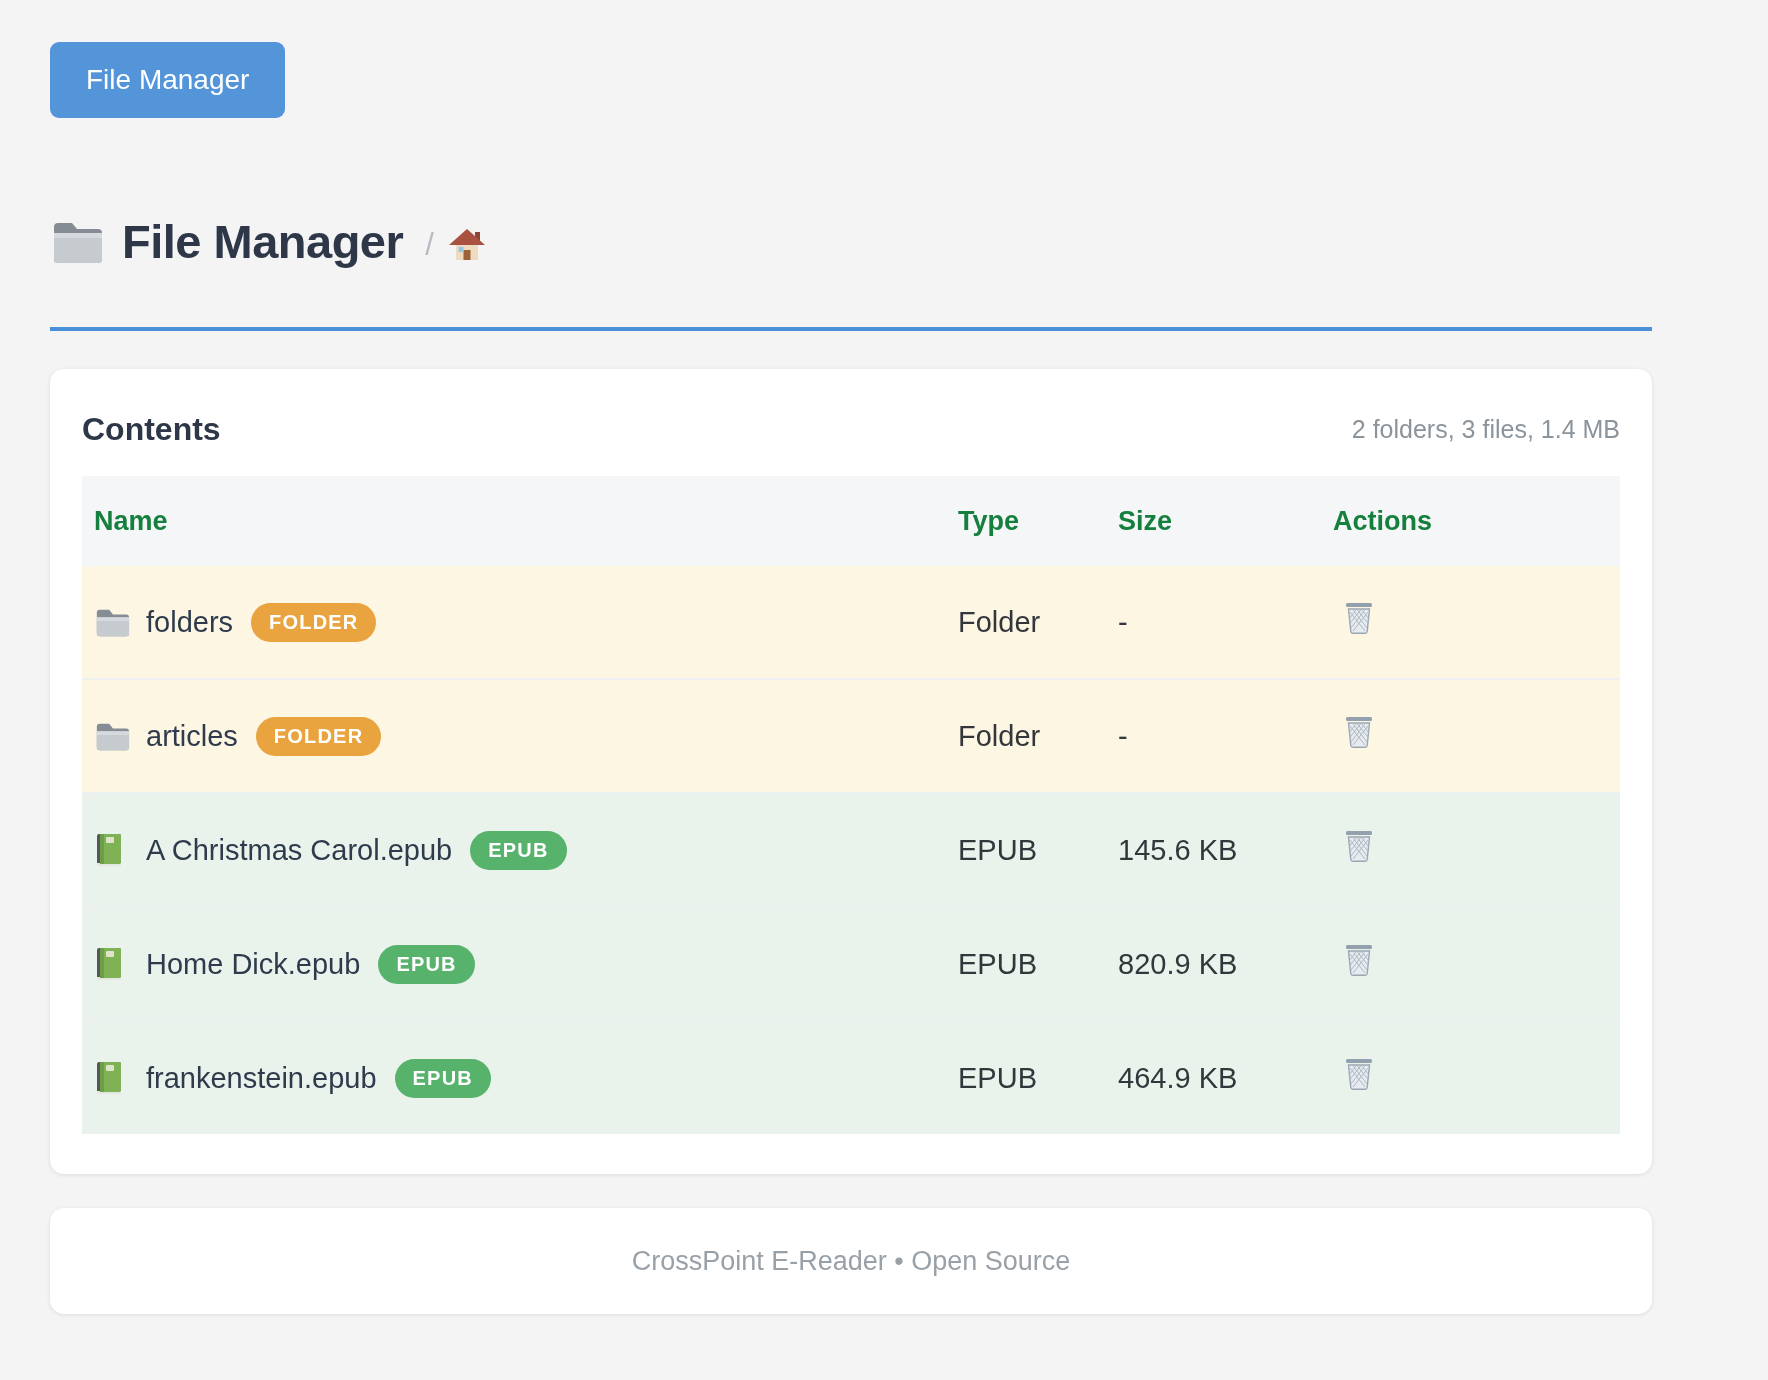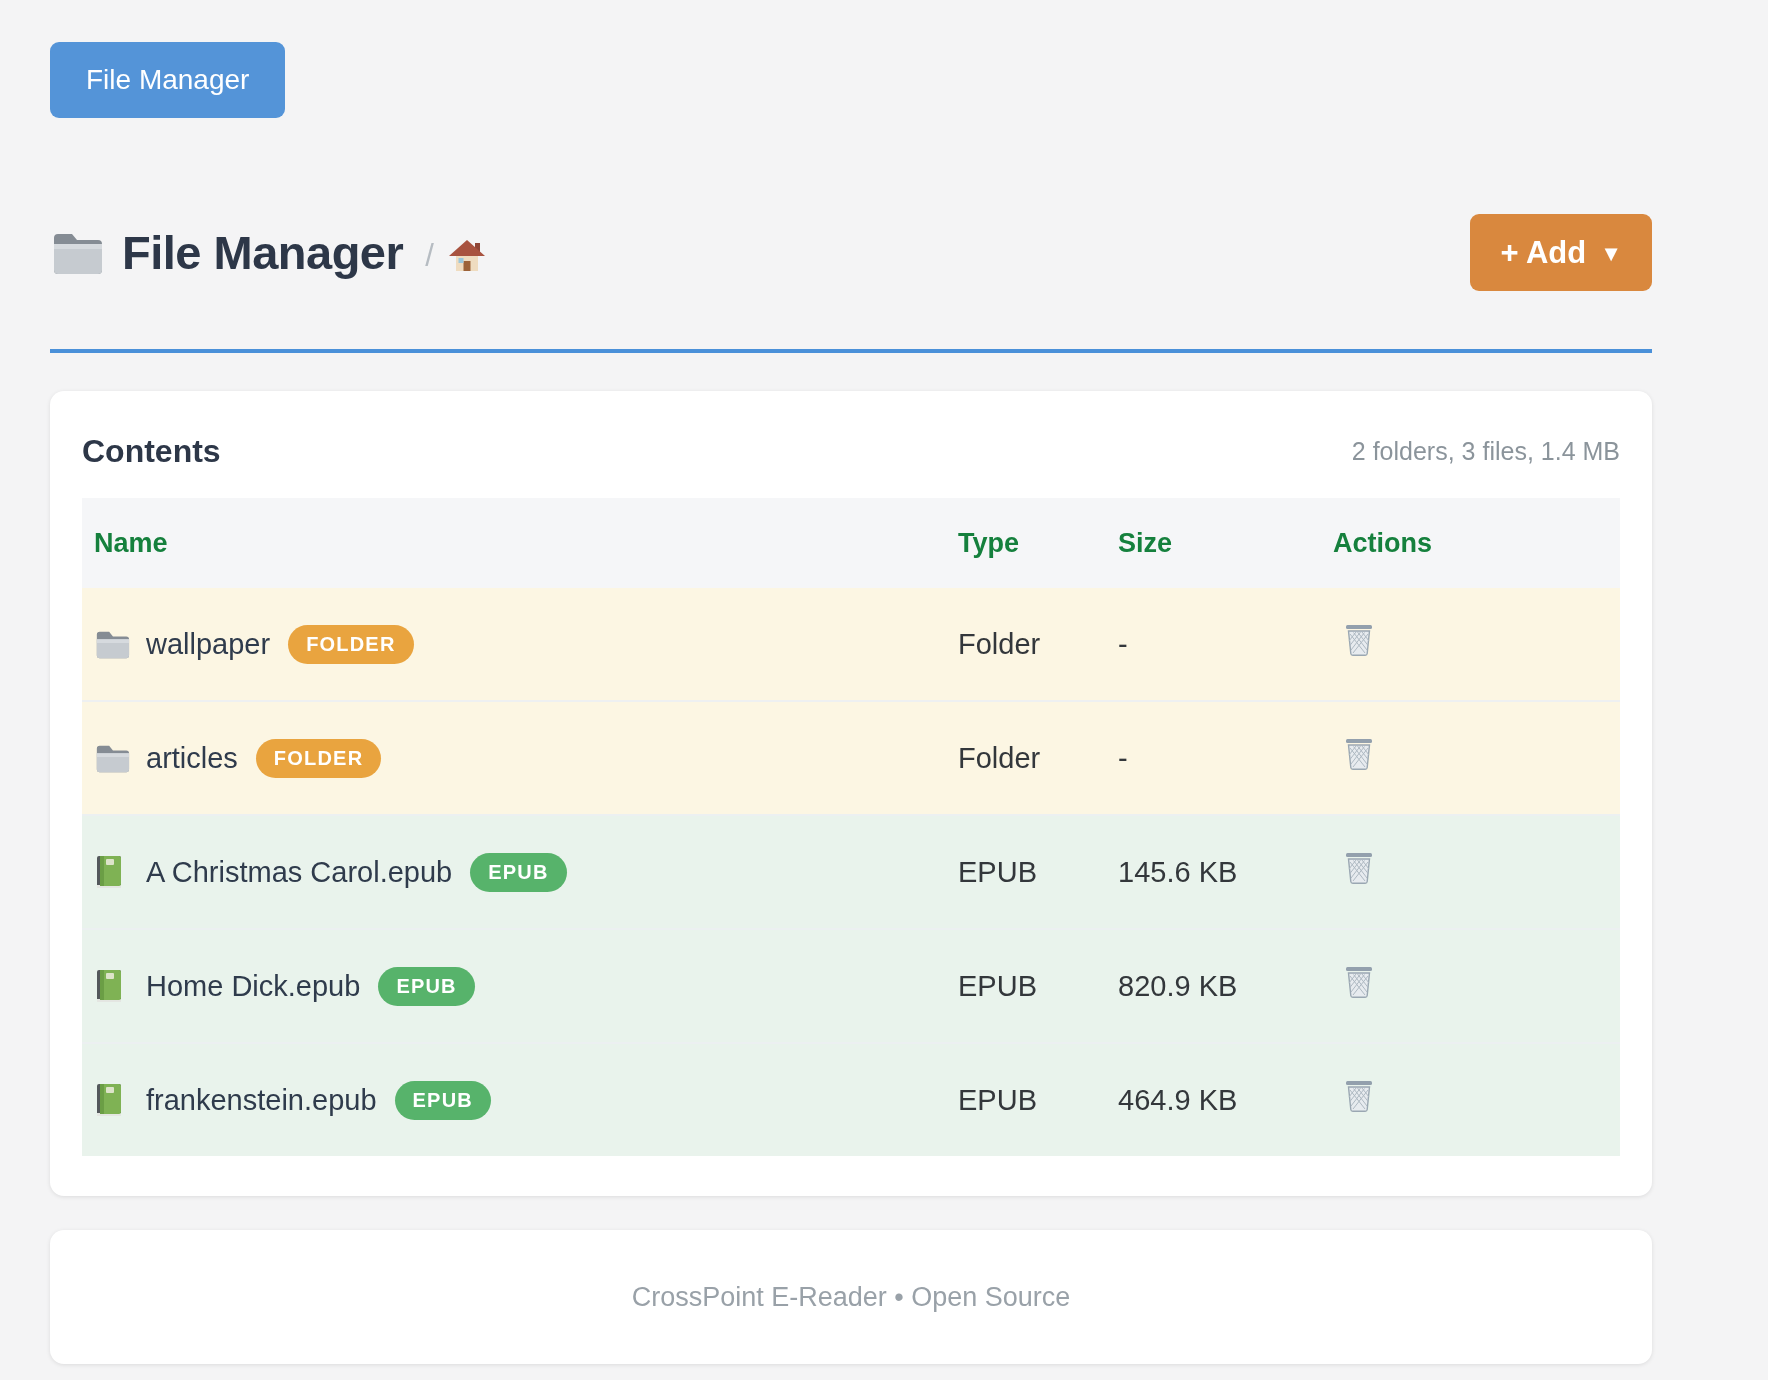--- a/index.html
+++ b/index.html
@@ -89,21 +89,21 @@
     padding:8px 18px;border-radius:999px;
     color:#fff;font-size:20px;font-weight:700;letter-spacing:0.06em;
   }
   .trash-btn{
     background:transparent;border:none;padding:0;margin-left:12px;cursor:pointer;
     display:inline-flex;
   }
   .trash-btn svg{width:28px;height:33px;}
   
   .footer-card{
-    margin-top:34px;height:134px;
+    margin-top:34px;height:106px;
     display:flex;align-items:center;justify-content:center;
   }
   .footer-text{font-size:27px;color:#99A1A8;}
 </style>
 </head>
 <body>
 
 <div class="page">
 
   <div class="nav-row">
@@ -124,24 +124,20 @@
       <span class="crumb-home">
         <svg viewBox="0 0 38 36" width="38" height="36">
           <rect x="27" y="4" width="5" height="9" fill="#8F4536"></rect>
           <rect x="8" y="16" width="22" height="16" fill="#EFDCC0"></rect>
           <path d="M19 1 L37 17 H1 Z" fill="#A8523F"></path>
           <rect x="15.5" y="22" width="7" height="10" fill="#9C6238"></rect>
           <rect x="10.5" y="19" width="5" height="5" fill="#9BC7DC"></rect>
         </svg>
       </span>
     </div>
-    <button class="add-btn">
-      <span>+ Add</span>
-      <span class="add-caret">▼</span>
-    </button>
   </div>
 
   <hr class="blue-divider">
 
   <div class="card main-card">
     <div class="card-head">
       <h2 class="contents-title">Contents</h2>
       <span class="contents-summary">2 folders, 3 files, 1.4 MB</span>
     </div>
 
@@ -156,21 +152,21 @@
           <div class="trow row-folder">
     <div class="cell cell-name">
       <span class="row-icon icon-folder">
         <svg viewBox="0 0 38 32" width="36" height="34">
           <path d="M3 6 q0-3 3-3 h10 l4 5 h14 q3 0 3 3 v17 q0 3-3 3 H6 q-3 0-3-3 Z" fill="#858C94"></path>
           <path d="M3 11 h34 v17 q0 3-3 3 H6 q-3 0-3-3 Z" fill="#C6CBD0"></path>
           <path d="M3 11 h34 v4 H3 Z" fill="#D6DADE"></path>
         </svg>
       </span>
 
-      <span class="fname">wallpaper</span>
+      <span class="fname">folders</span>
       <span class="badge" style="background: rgb(233, 164, 63);">FOLDER</span>
     </div>
     <div class="cell">Folder</div>
     <div class="cell">-</div>
     <div class="cell">
       <button class="trash-btn">
         <span style="display:inline-flex;">
           <svg viewBox="0 0 28 33">
             <rect x="1" y="1" width="26" height="4" rx="1.5" fill="#93A0AD"></rect>
             <path d="M3.5 7 h21 l-2.3 22.5 q-0.2 1.8-2 1.8 H7.8 q-1.8 0-2-1.8 Z" fill="#E7EBEF" stroke="#9AA7B2" stroke-width="1.4"></path>

